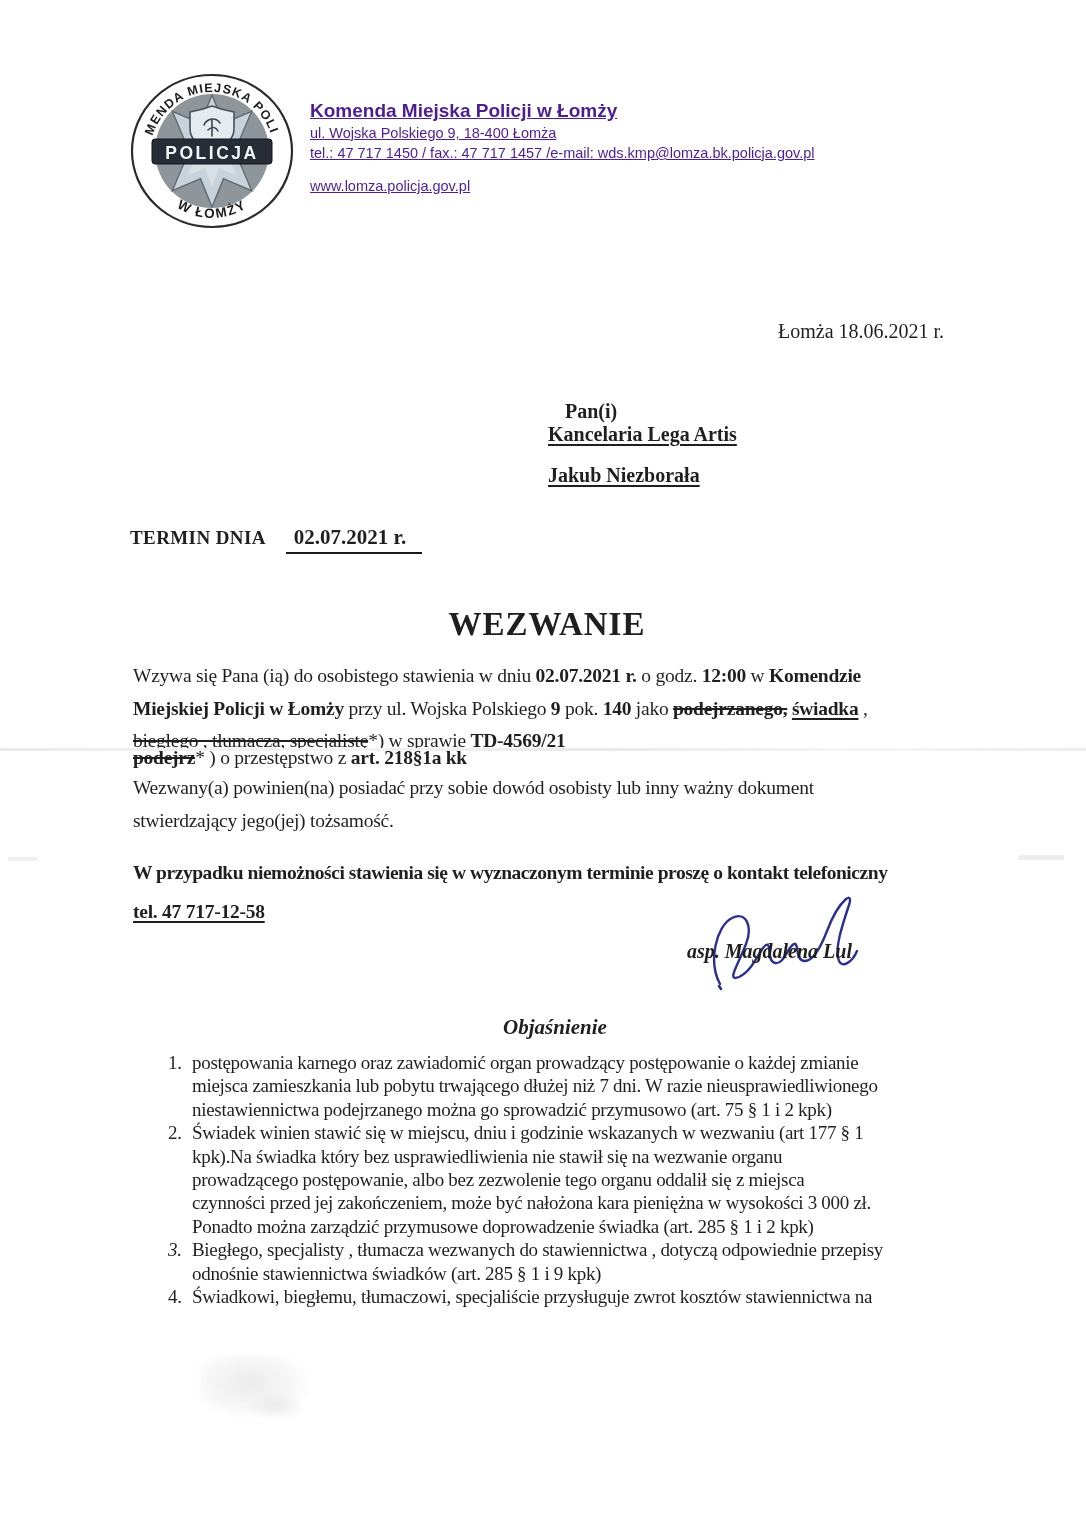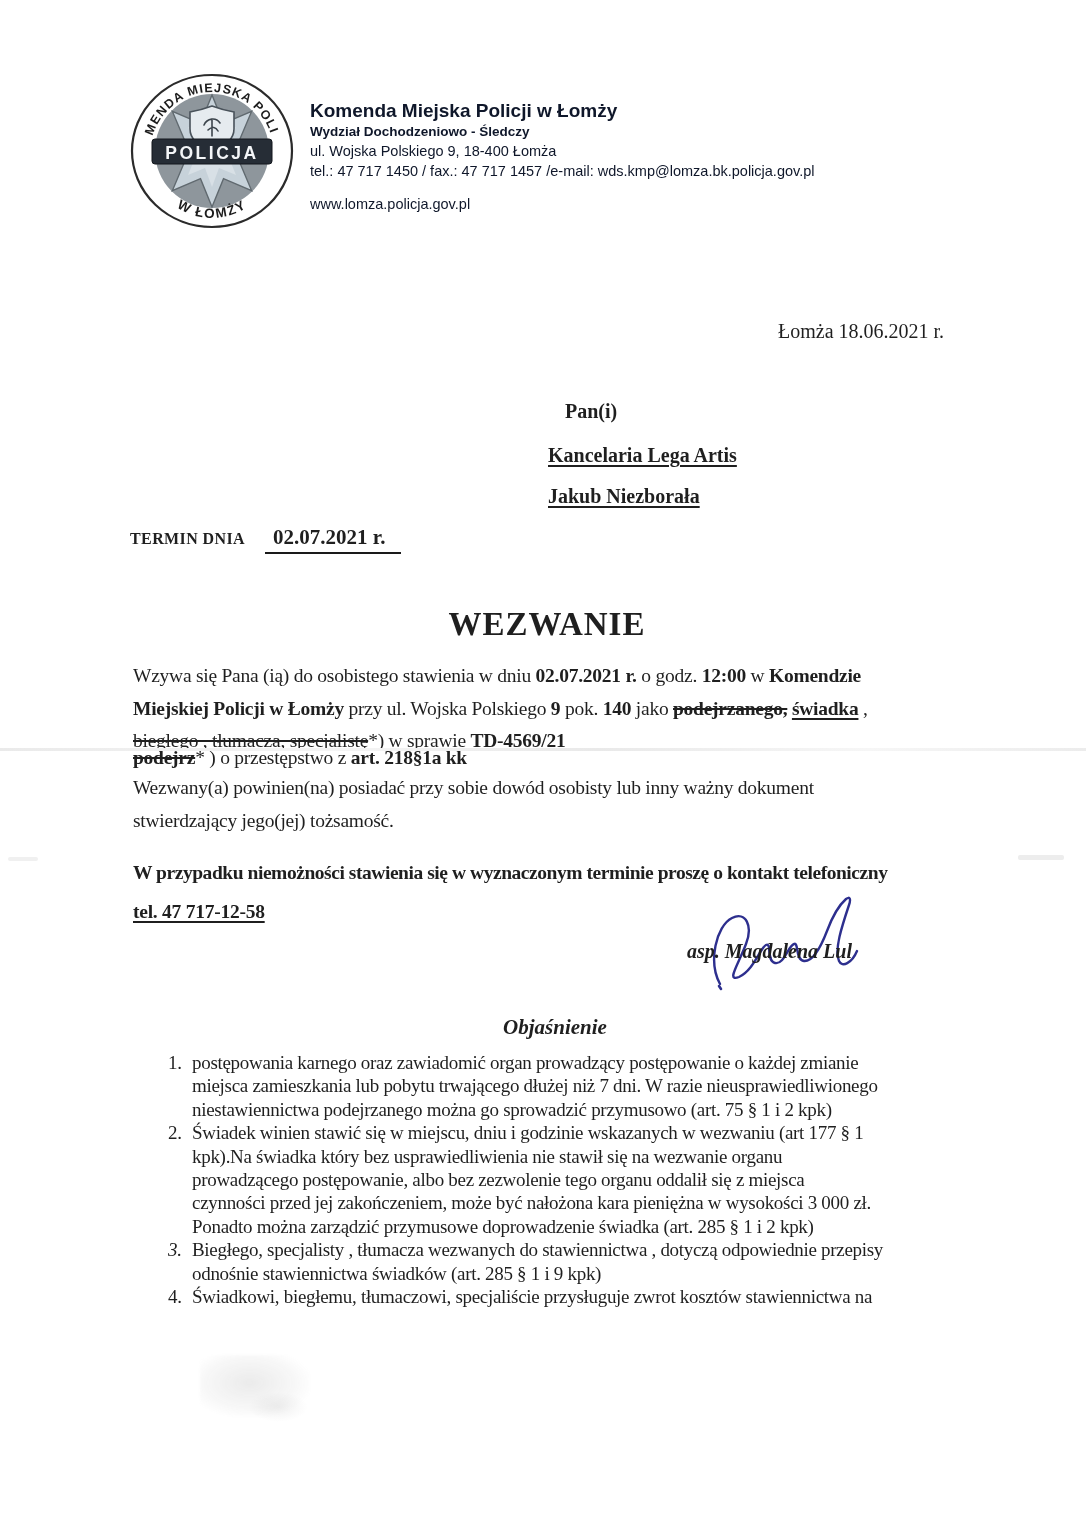--- a/index.html
+++ b/index.html
@@ -16,35 +16,36 @@
   .b{font-weight:700;}
   .i{font-style:italic;}
   .u{text-decoration:underline;text-decoration-thickness:2px;text-underline-offset:3px;}
   .s{text-decoration:line-through;text-decoration-thickness:2px;}
 
   
   .logo{left:127px;top:72px;width:170px;height:158px;}
   .header-text{
     left:310px;top:99px;
     font-family:"Liberation Sans","DejaVu Sans",sans-serif;
-    color:#0f172a;
+    color:#4c1d95;
+    text-decoration:underline;
   }
   .header-org{font-size:19px;font-weight:700;line-height:24px;}
   .header-dept{font-size:13.5px;font-weight:700;line-height:18px;}
   .header-addr,.header-tel{font-size:14.5px;line-height:20px;}
   .header-www{font-size:14.5px;line-height:20px;margin-top:13px;}
 
   
   .date-line{left:778px;top:320px;font-size:20px;}
   .addressee{left:548px;top:400px;font-size:20px;font-weight:700;}
   .addr-salutation{padding-left:17px;}
-  .addr-name1{margin-top:21px;}
+  .addr-name1{}
   .addr-name2{margin-top:18px;text-decoration:underline;}
   .termin{left:130px;top:525px;display:flex;align-items:baseline;gap:20px;}
-  .termin-label{font-size:16px;font-weight:700;letter-spacing:.4px;}
+  .termin-label{font-size:19px;font-weight:700;letter-spacing:.4px;}
   .termin-value{
     font-size:21px;font-weight:700;
     border-bottom:2.5px solid #1a1a1a;
     padding:0 16px 2px 8px;
   }
   .doc-title{
     left:0;top:606px;width:1094px;text-align:center;
     font-size:33px;font-weight:700;letter-spacing:1px;
   }
 
@@ -106,21 +107,20 @@
       <textPath href="#arcTop" startOffset="50%" text-anchor="middle">KOMENDA MIEJSKA POLICJI</textPath>
     </text>
     <text font-family="Liberation Sans, DejaVu Sans, sans-serif" font-size="13.5" font-weight="700" fill="#1c1c1c" letter-spacing="1.6">
       <textPath href="#arcBot" startOffset="50%" text-anchor="middle">W ŁOMŻY</textPath>
     </text>
     <text x="84" y="86.5" text-anchor="middle" font-family="Liberation Sans, DejaVu Sans, sans-serif" font-size="17.5" font-weight="700" fill="#f4f6f8" letter-spacing="2.5">POLICJA</text>
   </svg>
 
   <div class="abs header-text">
     <div class="header-org">Komenda Miejska Policji w Łomży</div>
-    <div class="header-dept">Wydział Dochodzeniowo - Śledczy</div>
     <div class="header-addr">ul. Wojska Polskiego 9, 18-400 Łomża</div>
     <div class="header-tel">tel.: 47 717 1450 / fax.: 47 717 1457 /e-mail: wds.kmp@lomza.bk.policja.gov.pl</div>
     <div class="header-www">www.lomza.policja.gov.pl</div>
   </div>
 
   <div class="abs date-line">Łomża 18.06.2021 r.</div>
 
   <div class="abs addressee">
     <div class="addr-salutation">Pan(i)</div>
     <div class="addr-name1 u">Kancelaria Lega Artis</div>

